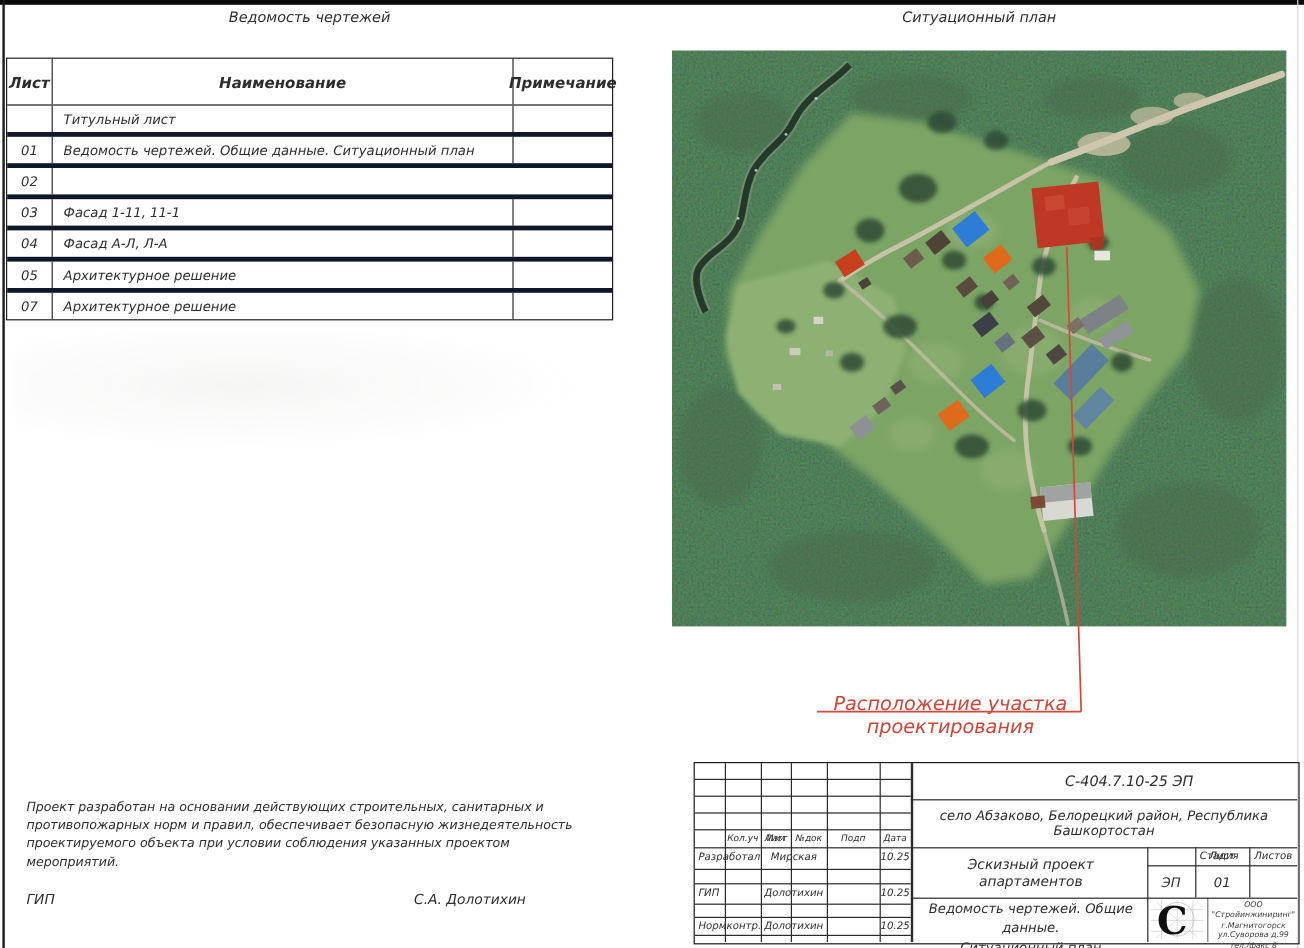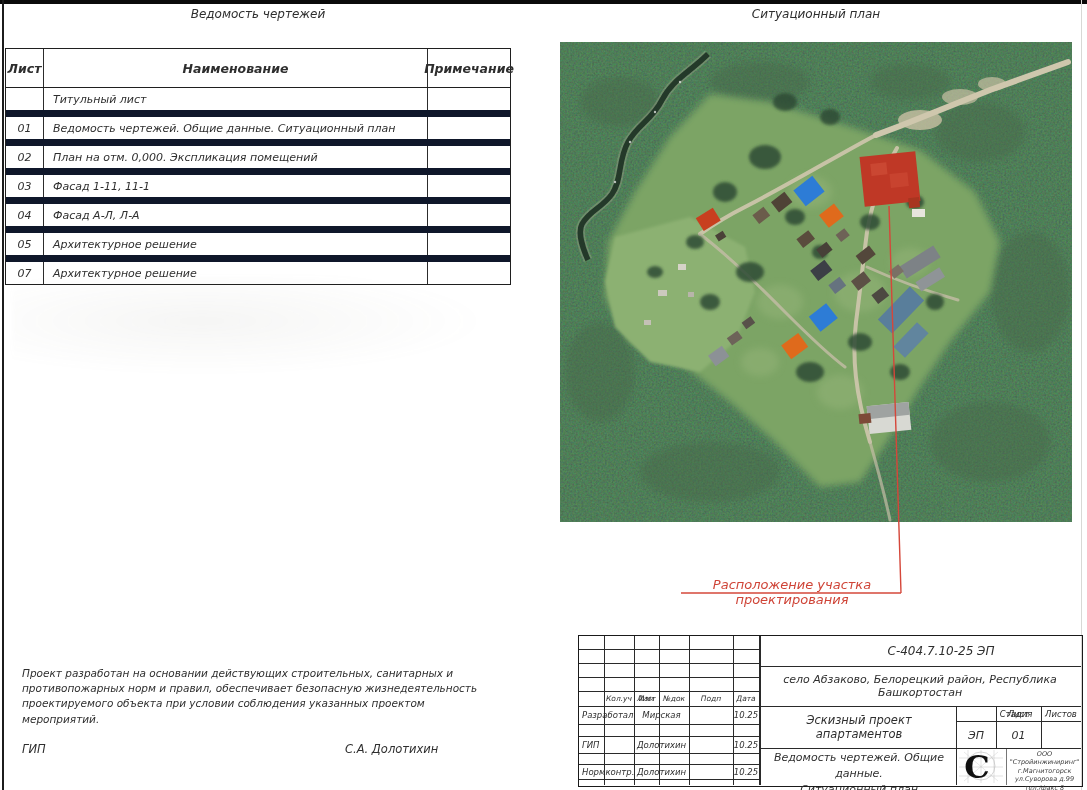--- a/index.html
+++ b/index.html
@@ -9,36 +9,36 @@
   }
   .abs{position:absolute;}
   
   .topbar{left:0;top:0;width:1087px;height:4px;background:#0a0a0a;}
   .leftline{left:2px;top:0;width:2px;height:790px;background:#1c1c1c;}
   .rightline{left:1081px;top:0;width:1px;height:790px;background:#d8d8d5;}
   .sheet-title{font-size:12px;text-align:center;}
   
   .register{left:5px;top:48px;width:506px;border:1.6px solid #1f1f1f;box-sizing:border-box;background:#fff;}
   .reg-header{display:flex;height:38px;border-bottom:1.6px solid #1f1f1f;font-weight:bold;font-size:12.5px;}
-  .reg-row{display:flex;height:22px;border-bottom:7px solid #0f172a;font-size:11px;}
+  .reg-row{display:flex;height:22px;border-bottom:4px solid #0f172a;font-size:11px;}
   .reg-row:last-child{border-bottom:none;}
   .c-sheet{width:37px;border-right:1px solid #2c2c2c;display:flex;align-items:center;justify-content:center;}
   .c-name{flex:1;border-right:1px solid #2c2c2c;display:flex;align-items:center;padding-left:9px;}
   .reg-header .c-name{justify-content:center;padding-left:0;}
   .c-note{width:82px;display:flex;align-items:center;justify-content:center;}
   .smudge{left:12px;top:276px;width:475px;height:100px;
     background:radial-gradient(ellipse at 40% 45%, rgba(125,125,112,0.07), rgba(125,125,112,0) 70%);
     filter:blur(2px);}
   
   .notes-par{left:22px;top:666px;width:478px;font-size:10.5px;line-height:1.45;}
   .gip-label{left:22px;top:742px;font-size:11.5px;}
   .gip-name{left:345px;top:742px;font-size:11.5px;}
   
   .map-wrap{left:560px;top:42px;width:512px;height:480px;}
-  .callout-text{left:681px;top:577px;width:222px;text-align:center;font-size:13px;color:#cf4437;font-style:italic;}
+  .callout-text{left:681px;top:577px;width:222px;text-align:center;font-size:16px;color:#cf4437;font-style:italic;}
   .leader-overlay{left:0;top:0;width:1087px;height:790px;pointer-events:none;z-index:5;}
   
   .tb{left:578px;top:635px;width:505px;height:152px;border:1.8px solid #1a1a1a;box-sizing:border-box;background:transparent;z-index:4;}
   .tb .vl,.tb .hl{position:absolute;background:#2a2a2a;}
   .tb-txt{position:absolute;display:flex;align-items:center;justify-content:center;text-align:center;}
   .tb-small{font-size:7.5px;}
   .tb-sig{font-size:8.5px;}
   .tb-sig-l{justify-content:flex-start;padding-left:3px;box-sizing:border-box;}
   .company-info{position:absolute;left:428px;top:114px;width:75px;font-size:6.5px;line-height:1.3;text-align:center;color:#3a3a3a;}
 </style>
@@ -63,21 +63,20 @@
     <div class="c-name">Титульный лист</div>
     <div class="c-note"></div>
   </div>
   <div class="reg-row">
     <div class="c-sheet">01</div>
     <div class="c-name">Ведомость чертежей. Общие данные. Ситуационный план</div>
     <div class="c-note"></div>
   </div>
   <div class="reg-row">
     <div class="c-sheet">02</div>
-    <div class="c-name">План на отм. 0,000. Экспликация помещений</div>
     <div class="c-note"></div>
   </div>
   <div class="reg-row">
     <div class="c-sheet">03</div>
     <div class="c-name">Фасад 1-11, 11-1</div>
     <div class="c-note"></div>
   </div>
   <div class="reg-row">
     <div class="c-sheet">04</div>
     <div class="c-name">Фасад А-Л, Л-А</div>

